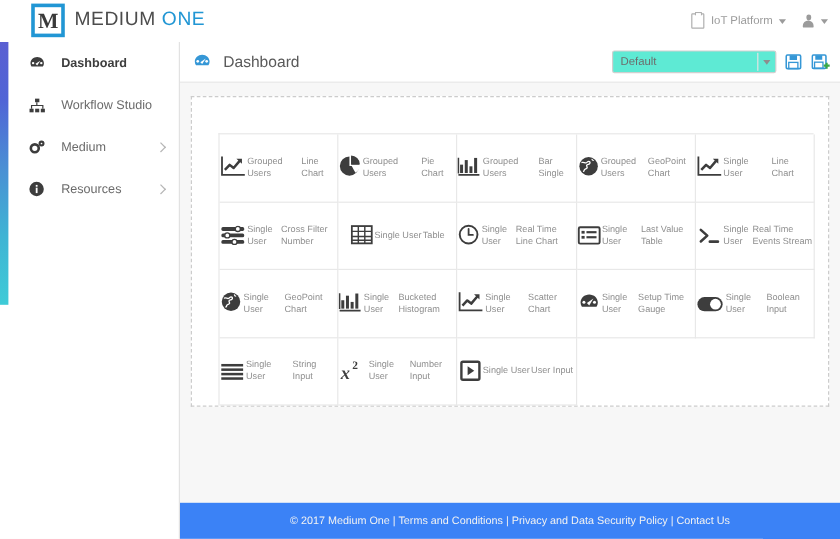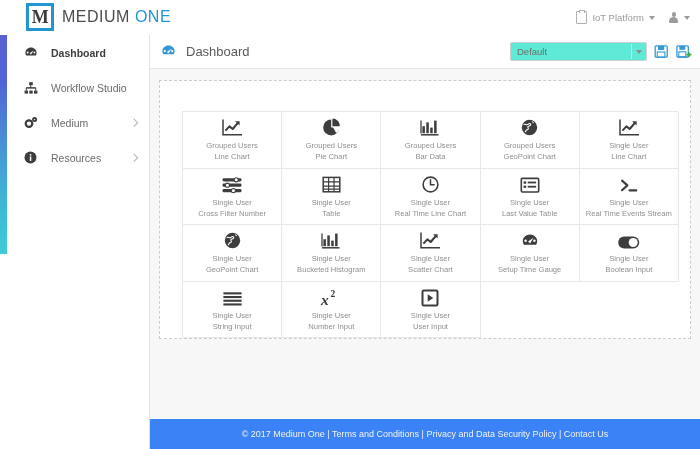--- a/index.html
+++ b/index.html
@@ -58,21 +58,21 @@
   .icobtn{width:15px;height:15px;cursor:pointer;position:relative;}
 
   
   .panel{position:absolute;left:9px;top:45px;width:532px;height:259px;border:1px dashed #cccccc;
     background:#ffffff;box-sizing:border-box;}
   .panel-title{font-size:10.5px;color:#6a6a6a;padding:12px 0 0 14px;}
 
   .grid{position:absolute;left:22px;top:30px;width:496px;border-top:1px solid #e8e8e8;border-left:1px solid #e8e8e8;
     display:grid;grid-template-columns:repeat(5,99.2px);box-sizing:border-box;}
   .cell{height:56.5px;border-right:1px solid #e8e8e8;border-bottom:1px solid #e8e8e8;
-    display:flex;flex-direction:column;align-items:center;justify-content:center;box-sizing:border-box;cursor:pointer;gap:1px;}
+    display:flex;flex-direction:row;align-items:center;justify-content:center;box-sizing:border-box;cursor:pointer;gap:1px;}
   .cell.empty{cursor:default;border-right:none;border-bottom:none;}
   .cell-ico{height:20px;display:flex;align-items:flex-end;justify-content:center;margin-bottom:3px;}
   .cell-l1{font-size:7.6px;color:#8f8f8f;line-height:10px;}
   .cell-l2{font-size:7.6px;color:#8f8f8f;line-height:10px;}
 
   
   .footer{position:absolute;left:150px;bottom:0;width:550px;height:30px;background:#3b82f6;
     display:flex;align-items:center;justify-content:center;}
   .footer-text{font-size:9px;color:#f2f2f2;}
 
@@ -236,21 +236,21 @@
               <svg width="20" height="19" viewBox="0 0 20 19">
                 <rect x="2.4" y="8.2" width="2.5" height="7" fill="#3d3d3d"></rect>
                 <rect x="6.3" y="4.4" width="2.5" height="10.8" fill="#3d3d3d"></rect>
                 <rect x="10.2" y="9.6" width="2.5" height="5.6" fill="#3d3d3d"></rect>
                 <rect x="14.1" y="2.6" width="2.5" height="12.6" fill="#3d3d3d"></rect>
                 <path d="M1 16.8h17.5" stroke="#3d3d3d" stroke-width="1.5"></path>
                 <path d="M1 2.4v13.2" stroke="#3d3d3d" stroke-width="1.3"></path>
               </svg>
             </div>
             <div class="cell-l1">Grouped Users</div>
-            <div class="cell-l2">Bar Data</div>
+            <div class="cell-l2">Bar Single</div>
           </div>
           <div class="cell">
             <div class="cell-ico">
               <svg width="19" height="19" viewBox="0 0 19 19">
                 <circle cx="9.5" cy="9.5" r="7.7" fill="#3d3d3d"></circle>
                 <path d="M4 6.4c1.4-.5 2.3.6 3.4.3.9-.3 1.3-1.5 2.5-1.2.9.2 1 1.3.4 1.9-.7.7-2 .4-2.4 1.3-.3.8.6 1.3.4 2.1-.2.9-1.6.8-2.2 1.5-.4.5-.2 1.3-.8 1.5" stroke="#ffffff" stroke-width="1.1" fill="none" stroke-linecap="round"></path>
                 <path d="M12.4 3.4c-.2.9.6 1.5 1.4 1.3" stroke="#ffffff" stroke-width="1" fill="none"></path>
               </svg>
             </div>
             <div class="cell-l1">Grouped Users</div>

